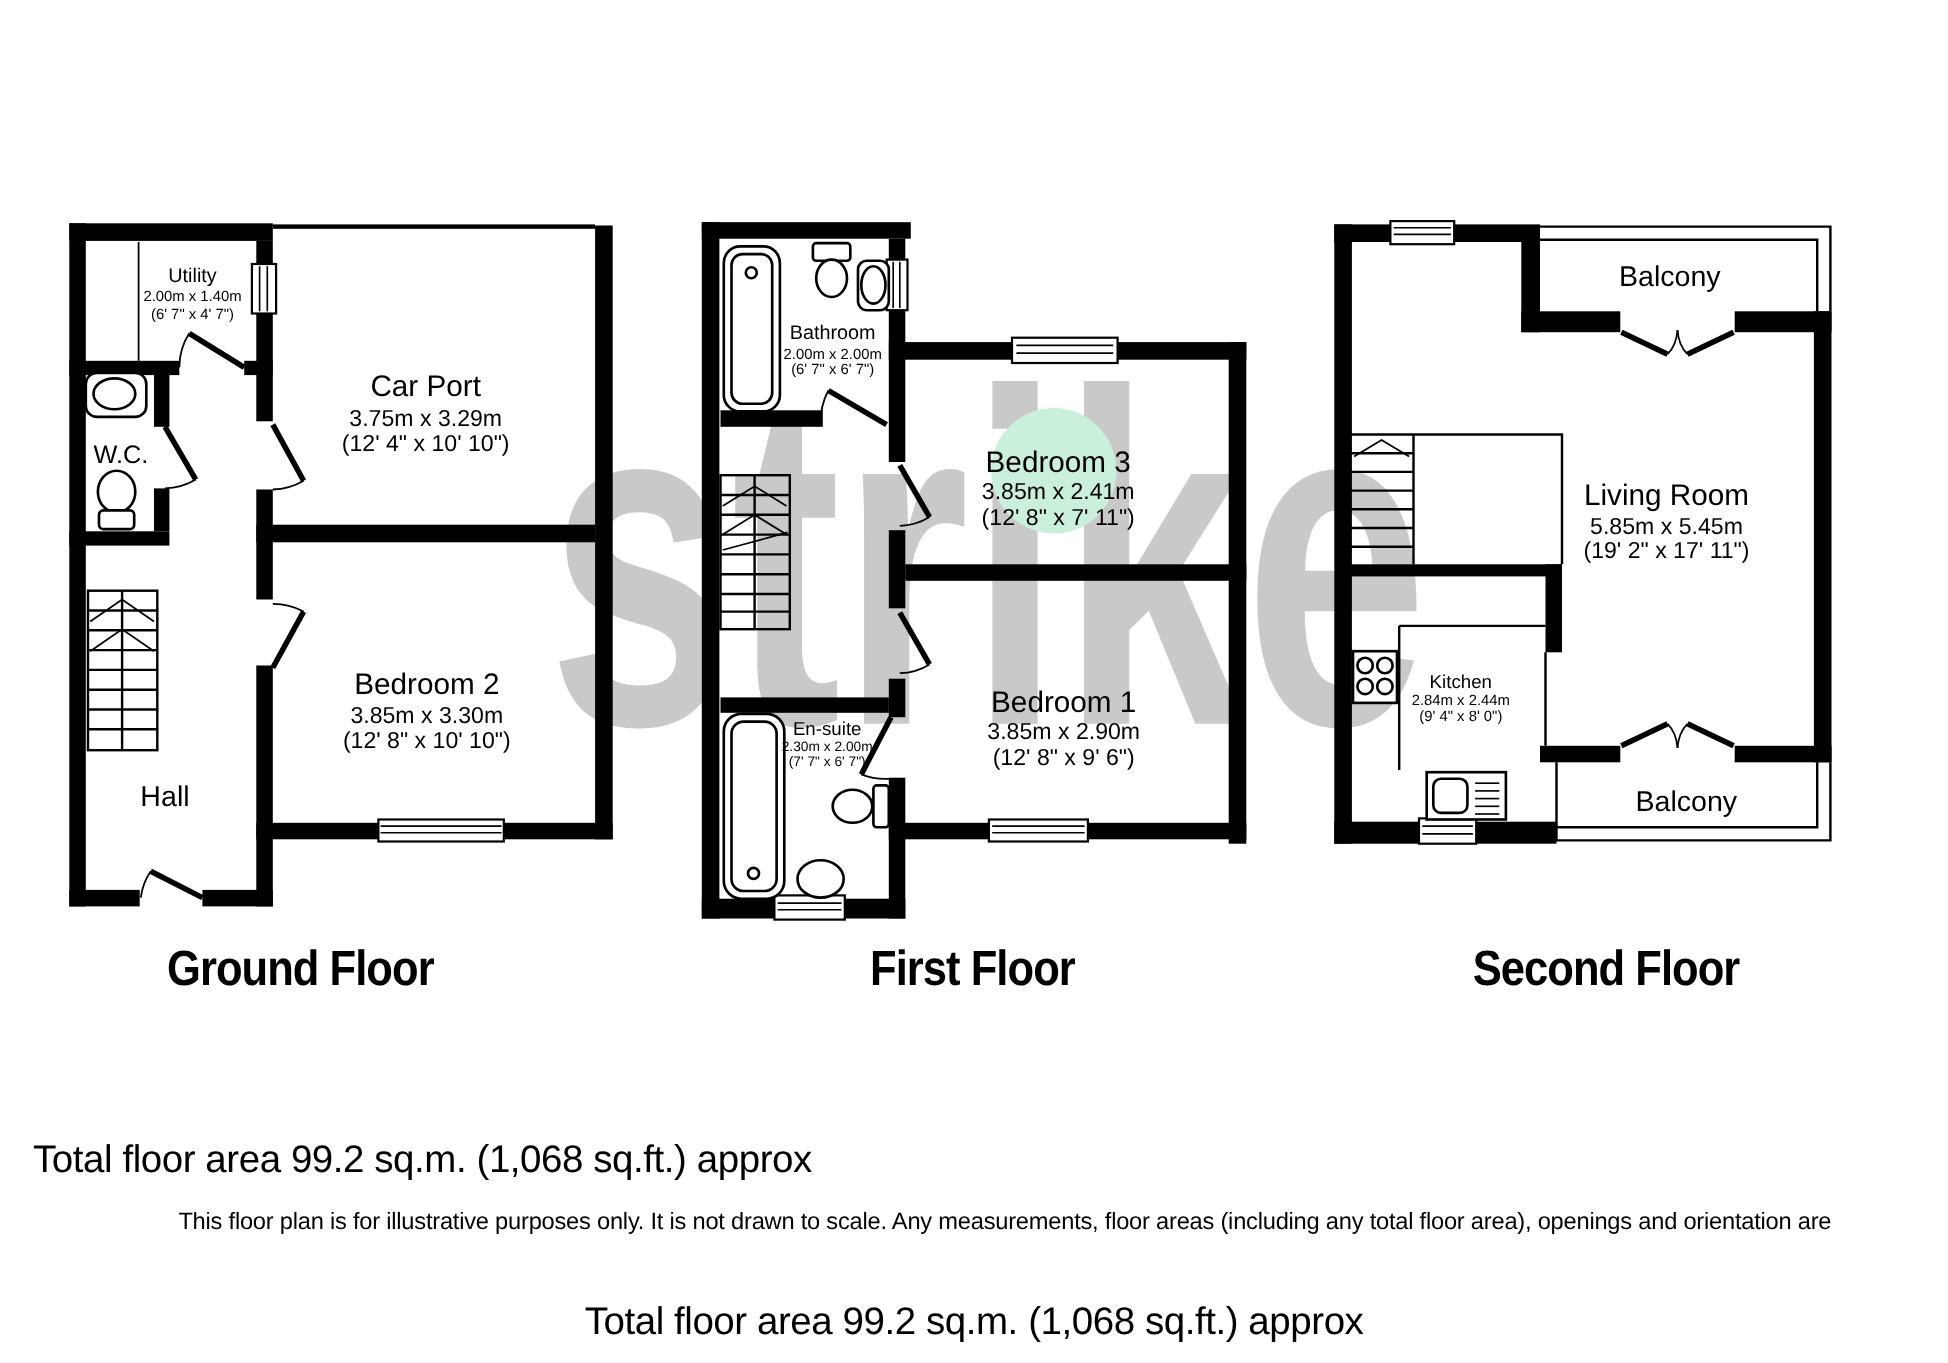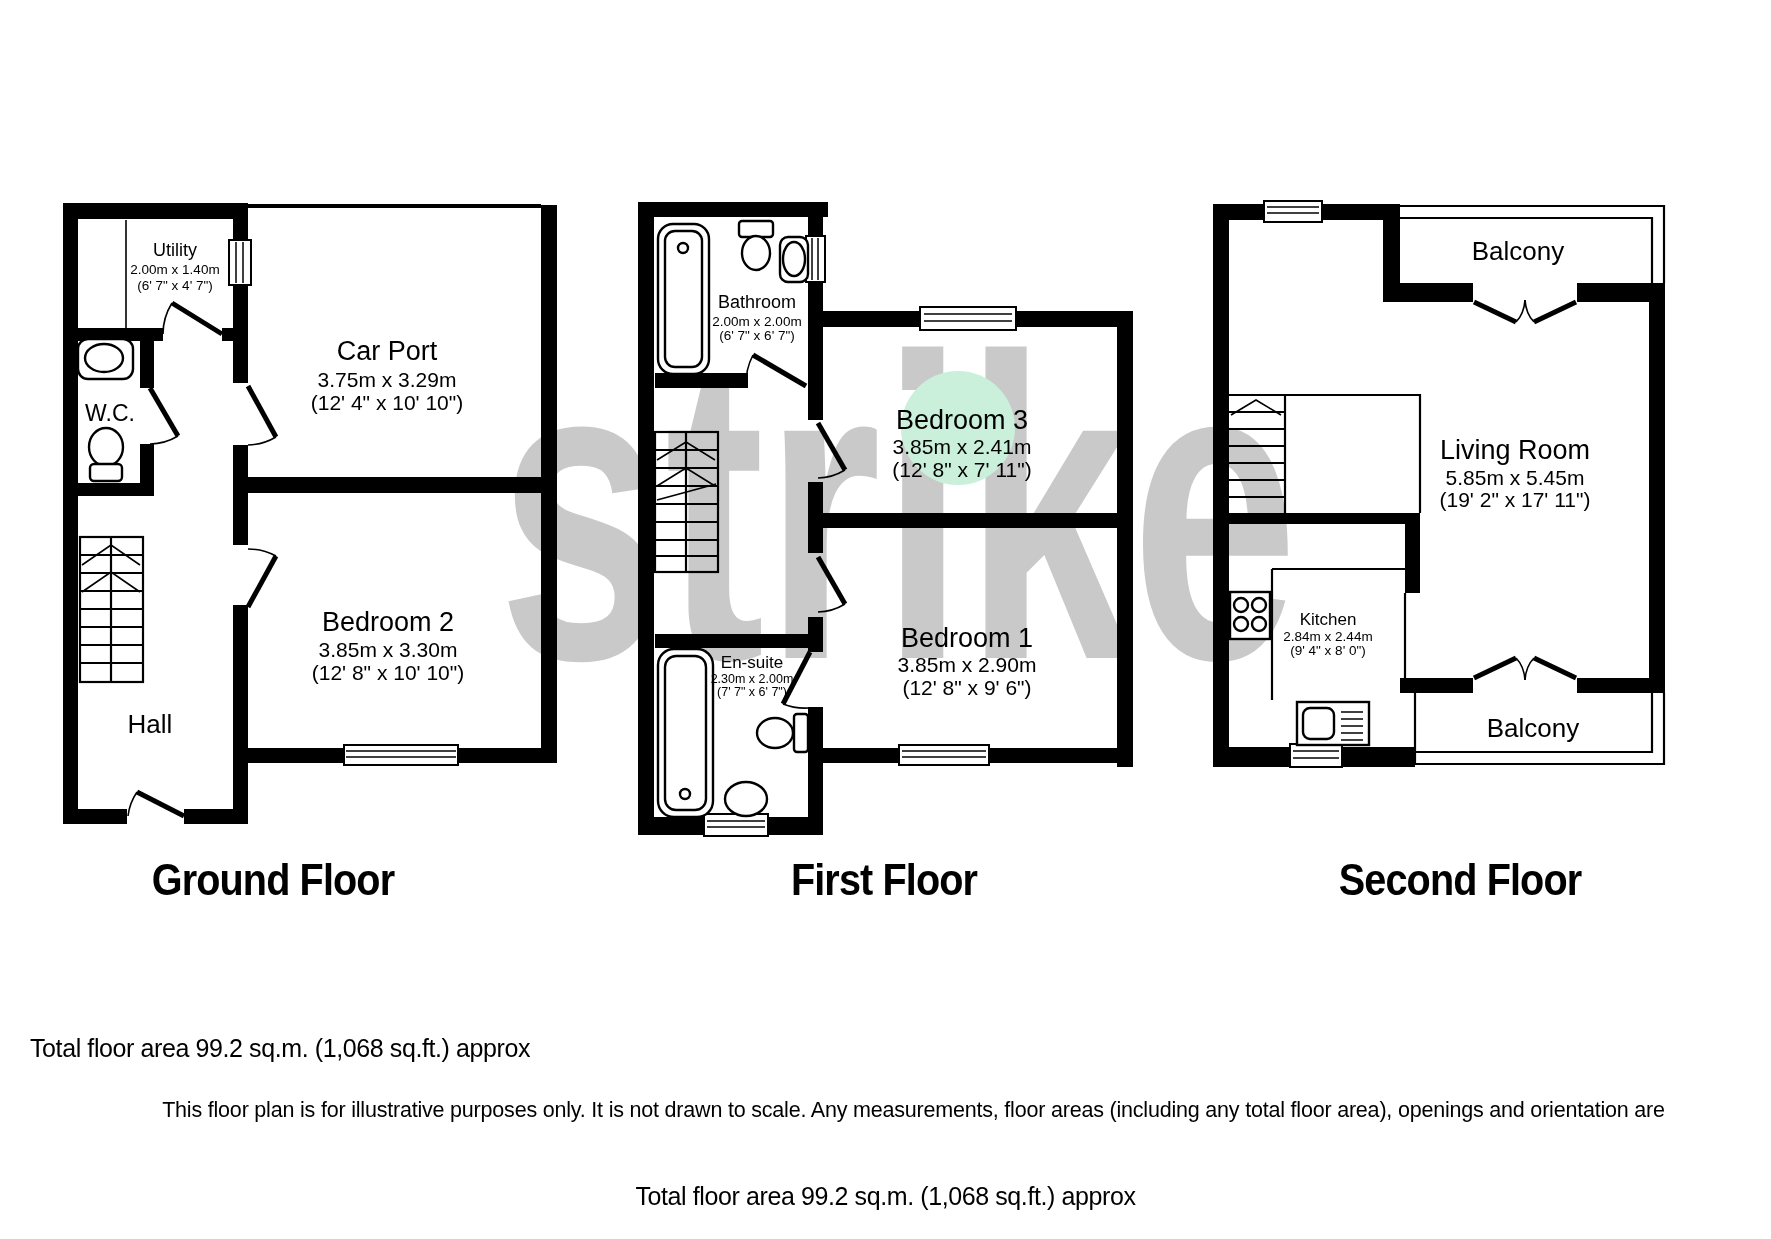--- a/index.html
+++ b/index.html
@@ -19,21 +19,21 @@
   .plan-svg .win{fill:#fff;stroke:#000;stroke-width:2;}
   .plan-svg .winl{fill:none;stroke:#000;stroke-width:1.5;}
   .plan-svg text{fill:#000;text-anchor:middle;}
   .t27{font-size:27px;} .t26{font-size:26px;} .t23{font-size:23px;}
   .t21{font-size:21px;} .t18{font-size:18px;} .t17{font-size:17px;}
   .t14{font-size:13.5px;} .t13{font-size:12.5px;}
   
   .txt{position:absolute;z-index:2;white-space:nowrap;}
   .floor-title{font-weight:bold;font-size:45px;letter-spacing:-1px;
                transform:translateX(-50%) scaleX(0.88);transform-origin:center;}
-  .total-line{font-size:25px;letter-spacing:-0.4px;}
+  .total-line{font-size:35px;letter-spacing:-0.4px;}
   .total-center{left:0;width:1771px;text-align:center;}
   .disclaimer{left:0;width:1771px;text-align:center;font-size:21.5px;line-height:28px;letter-spacing:-0.2px;}
 </style>
 </head>
 <body>
 
 <div class="canvas">
 
   <svg class="layer wm-svg" width="1771" height="1239" viewBox="0 0 1771 1239">
     <text x="498" y="658" textLength="800" lengthAdjust="spacingAndGlyphs" style="font-family:'Liberation Sans',sans-serif;font-weight:bold;font-size:430px;fill:#c9c9c9;text-anchor:start;">strike</text>

